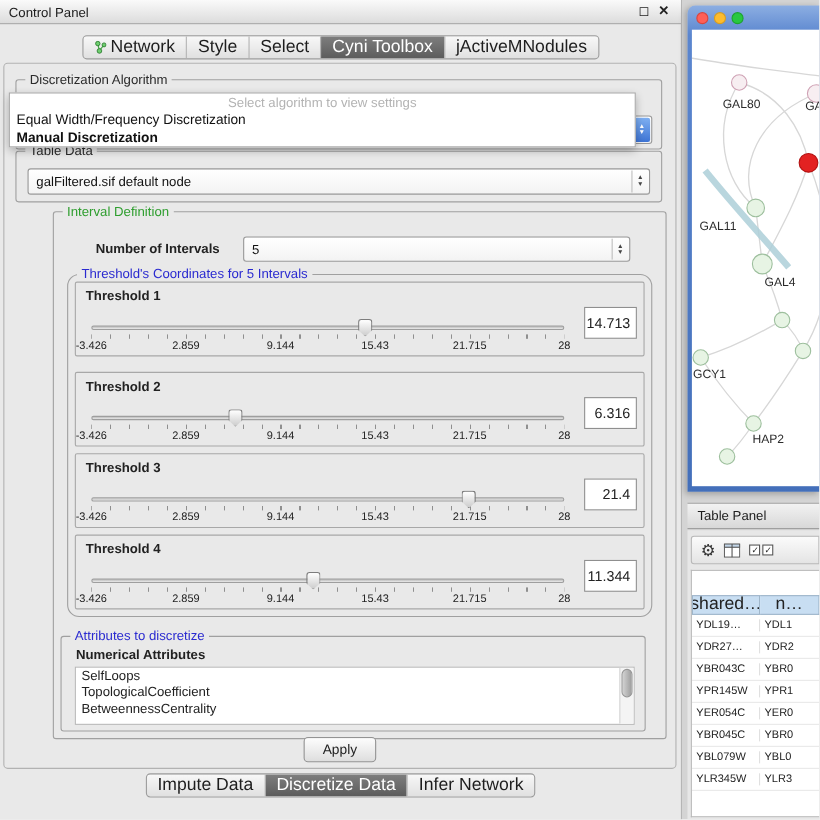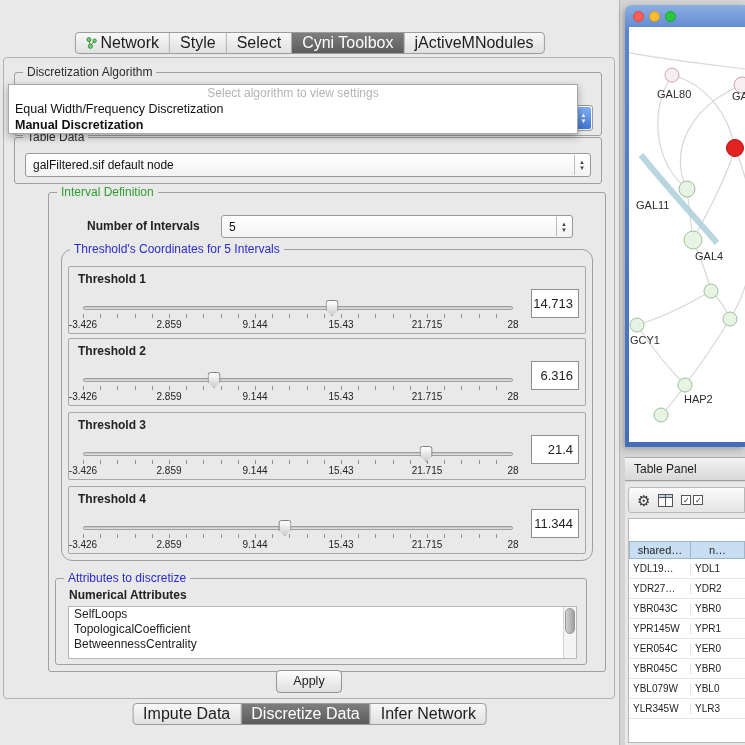--- a/index.html
+++ b/index.html
@@ -53,21 +53,21 @@
 
   #tabledata-group { top:79px; left:10px; width:588px; height:47px; }
   #tabledata-combo { left:10px; right:10px; top:15px; height:24px; }
 
   #interval-group { top:134px; left:44px; width:558px; height:480px; }
   .niv-label { position:absolute; top:26px; left:38px; font-weight:bold; font-size:12px; }
   #niv-combo { top:22px; left:172px; width:352px; height:23px; }
 
   #thr-group { position:absolute; top:56px; left:12px; width:532px; height:312px; border:1px solid #a0a0a0; border-radius:11px; }
   .thr { position:absolute; left:6px; width:518px; height:68px; border:1px solid #a8a8a8; border-radius:2px; }
-  .thr.t0{top:16px} .thr.t1{top:88px} .thr.t2{top:162px} .thr.t3{top:236px}
+  .thr.t0{top:6px} .thr.t1{top:88px} .thr.t2{top:162px} .thr.t3{top:236px}
   .thr-label { position:absolute; top:5px; left:9px; font-weight:bold; font-size:12px; }
   .thr-value { position:absolute; right:6px; top:22px; width:48px; height:29px; background:#fff; border:1px solid #8f8f8f;
     font-size:13px; text-align:right; line-height:27px; padding-right:5px; }
   .slider { position:absolute; left:8px; right:66px; top:30px; height:36px; }
   .track { position:absolute; left:6px; right:6px; top:9px; height:4px;
     background:linear-gradient(#bdbdbd,#e8e8e8); border:1px solid #9e9e9e; border-radius:2px; }
   .ticks { position:absolute; left:6px; right:6px; top:17px; height:4px;
     background:repeating-linear-gradient(90deg,#8f8f8f 0 1px,transparent 1px 4%); }
   .scale { position:absolute; left:6px; right:6px; top:22px; height:12px; font-size:10px; color:#222; }
   .scale span { position:absolute; transform:translateX(-50%); white-space:nowrap; }
@@ -103,33 +103,38 @@
 
   .table-area { position:absolute; left:625px; top:482px; width:120px; height:263px; background:#e7e7e7; }
   .tp-toolbar { position:absolute; top:5px; left:3px; right:0; height:26px;
     background:linear-gradient(#fbfbfb,#e4e4e4); border:1px solid #b8b8b8; border-radius:3px 0 0 3px;
     display:flex; align-items:center; gap:8px; padding:0 8px; }
   .gear { font-size:15px; color:#333; line-height:1; }
   .ckpair { display:flex; gap:2px; }
   .ckbox { width:10px; height:10px; border:1px solid #555; background:#fff; font-size:8px; line-height:9px; text-align:center; color:#222; }
   .sheet { position:absolute; top:36px; left:3px; right:0; bottom:2px; background:#fff; border:1px solid #b8b8b8; border-right:none; }
   .thead { position:absolute; top:22px; left:0; right:0; height:18px; display:flex; }
-  .th { border:1px solid #9fb6ca; background:#c8def2; font-size:11px; display:flex; align-items:center; justify-content:center; overflow:hidden; white-space:nowrap; }
+  .th { border:1px solid #9fb6ca; background:#c8def2; font-size:16px; display:flex; align-items:center; justify-content:center; overflow:hidden; white-space:nowrap; }
   .th.c1 { width:62px; } .th.c2 { flex:1; border-left:none; }
   .tbody { position:absolute; top:40px; left:0; right:0; bottom:0; overflow:hidden; font-size:10px; }
   .tr { display:flex; height:20px; border-bottom:1px solid #e8e8e8; align-items:center; }
   .td1 { width:62px; padding-left:4px; border-right:1px solid #e0e0e0; overflow:hidden; white-space:nowrap; }
   .td2 { flex:1; padding-left:4px; overflow:hidden; white-space:nowrap; }
 </style>
 </head>
 <body>
 
 <div class="screen">
 
   <div class="cp">
+    <div class="cp-titlebar">
+      <span class="cp-title">Control Panel</span>
+      <span class="win-btn min">◻</span>
+      <span class="win-btn cls">✕</span>
+    </div>
 
     <div class="seg top-tabbar">
       <div class="tab">
         <svg width="11" height="12" viewBox="0 0 11 12">
           <line x1="3" y1="3" x2="4.5" y2="9" stroke="#3fa33f" stroke-width="1"></line>
           <line x1="8.5" y1="4" x2="4.5" y2="9" stroke="#3fa33f" stroke-width="1"></line>
           <circle cx="3" cy="2.6" r="2" fill="#6fcf6f" stroke="#2e7d32" stroke-width="0.8"></circle>
           <circle cx="8.7" cy="3.8" r="1.8" fill="#6fcf6f" stroke="#2e7d32" stroke-width="0.8"></circle>
           <circle cx="4.5" cy="9.3" r="2.1" fill="#6fcf6f" stroke="#2e7d32" stroke-width="0.8"></circle>
         </svg>

